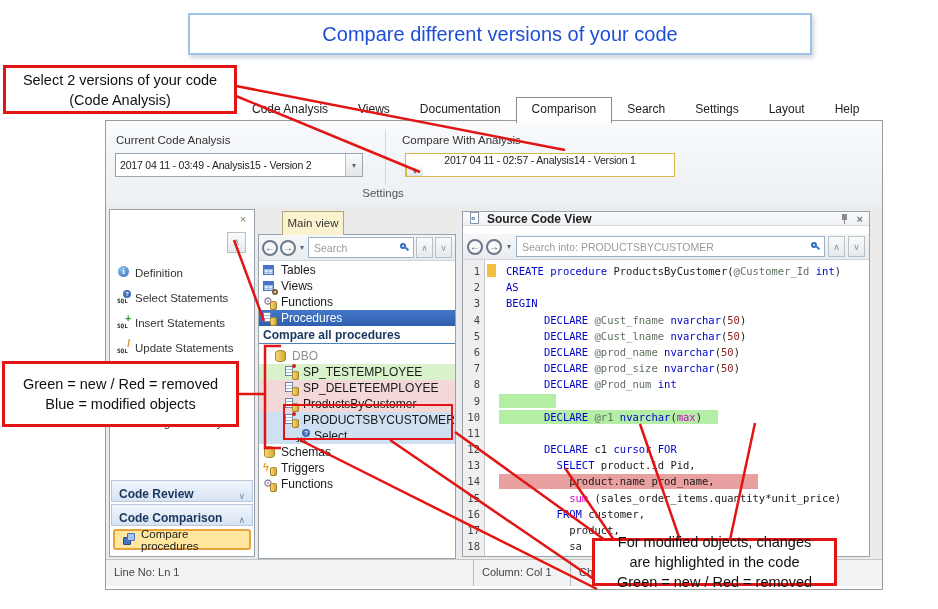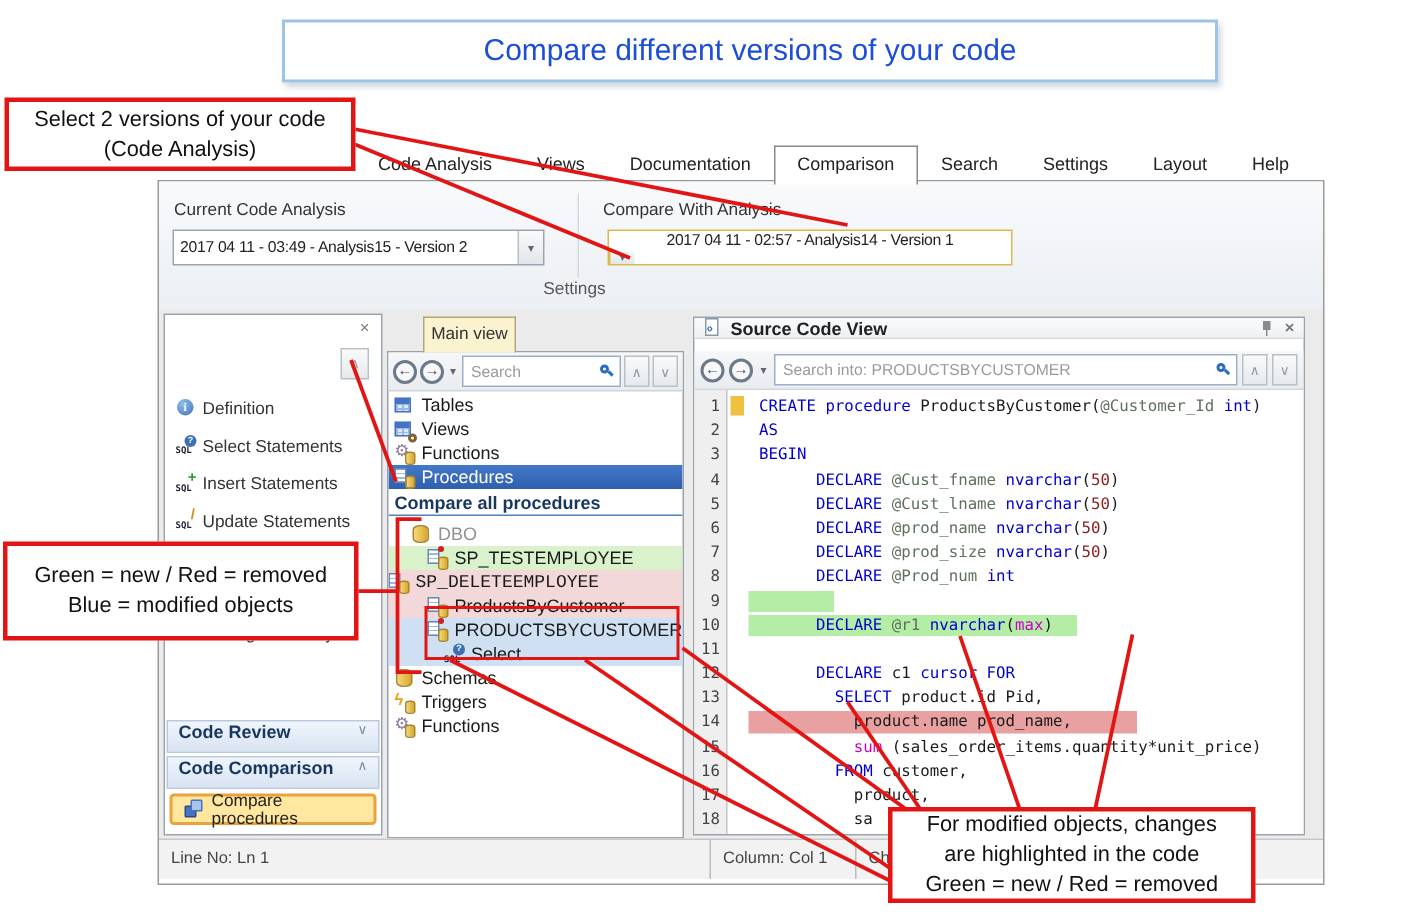--- a/index.html
+++ b/index.html
@@ -29,21 +29,21 @@
   .content-bg{position:absolute;left:0;top:85px;right:0;height:353px;background:#ebebeb;}
   .panel{position:absolute;background:#fff;border:1px solid #98a2ac;box-sizing:border-box;}
 
   
   .sidebar{left:3px;top:88px;width:146px;height:348px;}
   .sb-close{position:absolute;right:5px;top:3px;font-size:11px;color:#777;width:12px;text-align:center;}
   .sb-collapse{position:absolute;right:8px;top:22px;width:17px;height:19px;border:1px solid #b8c0c8;background:linear-gradient(#fafafa,#e6e9ec);color:#8a98a8;font-size:9px;text-align:center;line-height:19px;}
   .sb-items{position:absolute;left:0;top:50px;right:0;}
   .sb-item{height:25px;display:flex;align-items:center;padding-left:7px;font-size:11.5px;color:#333;}
   .sb-sections{position:absolute;left:1px;right:1px;top:268px;}
-  .sb-sec{height:22px;margin-top:2px;background:linear-gradient(#f0f5fb,#d8e3f2);border:1px solid #b8c8de;display:flex;align-items:flex-start;padding:0 7px;font-size:12px;font-weight:bold;color:#17375e;box-sizing:border-box;}
+  .sb-sec{height:22px;margin-top:2px;background:linear-gradient(#f0f5fb,#d8e3f2);border:1px solid #b8c8de;display:flex;align-items:flex-end;padding:0 7px;font-size:12px;font-weight:bold;color:#17375e;box-sizing:border-box;}
   .sb-sec .chev{margin-left:auto;font-size:9px;color:#7a8aa0;font-weight:normal;}
   .cmp-btn{height:21px;margin:3px 2px 0 2px;background:#ffe7a0;border:2px solid #e8a33d;border-radius:3px;display:flex;align-items:center;padding:0 7px;font-size:11.5px;color:#222;box-sizing:border-box;}
 
   
   .mv-tab{position:absolute;left:176px;top:90px;width:62px;height:24px;background:#fbf2cf;border:1px solid #b0a878;border-bottom:none;font-size:11.5px;color:#333;text-align:center;line-height:23px;z-index:3;box-sizing:border-box;}
   .mainview{left:152px;top:113px;width:198px;height:325px;}
   .toolbar{position:absolute;left:0;top:0;right:0;height:26px;background:linear-gradient(#f6f7f8,#e9ecef);border-bottom:1px solid #d0d4d8;display:flex;align-items:center;padding:0 3px;box-sizing:border-box;gap:2px;}
   .cbtn{width:16px;height:16px;border-radius:50%;border:2px solid #6a7a8a;color:#3a4a5a;font-size:10px;line-height:12px;text-align:center;background:#f8f8f8;box-sizing:border-box;flex:none;}
   .ddarw{font-size:8px;color:#667;padding:0 2px;flex:none;}
   .searchbox{flex:1;height:19px;background:#fff;border:1px solid #9ab0c8;display:flex;align-items:center;padding:0 3px;min-width:0;}
@@ -242,21 +242,21 @@
           <div class="tree-row muted" style="padding-left: 15px;">
             <span class="ic schema-icon"></span>
             <span>DBO</span>
           </div>
           <div class="tree-row added" style="padding-left: 26px;">
             <span class="ic procedure-changed-icon">
               <i class="chdot"></i>
             </span>
             <span>SP_TESTEMPLOYEE</span>
           </div>
-          <div class="tree-row removed" style=" font-family: Liberation Mono, monospace;">
+          <div class="tree-row removed" style="padding-left: 26px;">
             <span class="ic procedure-icon"></span>
             <span>SP_DELETEEMPLOYEE</span>
           </div>
           <div class="tree-row removed" style="padding-left: 26px;">
             <span class="ic procedure-icon"></span>
             <span>ProductsByCustomer</span>
           </div>
           <div class="tree-row modified" style="padding-left: 26px;">
             <span class="ic procedure-changed-icon">
               <i class="chdot"></i>
@@ -411,18 +411,18 @@
   </svg>
 
   <div class="callout" style="left:3px;top:65px;width:234px;height:49px;">
     <div>Select 2 versions of your code</div>
     <div>(Code Analysis)</div>
   </div>
   <div class="callout" style="left:2px;top:361px;width:237px;height:66px;">
     <div>Green = new / Red = removed</div>
     <div>Blue = modified objects</div>
   </div>
-  <div class="callout" style="left:592px;top:538px;width:245px;height:64px;">
+  <div class="callout" style="left:592px;top:538px;width:245px;height:48px;">
     <div>For modified objects, changes</div>
     <div>are highlighted in the code</div>
     <div>Green = new / Red = removed</div>
   </div>
 </div>
 
 </body></html>

